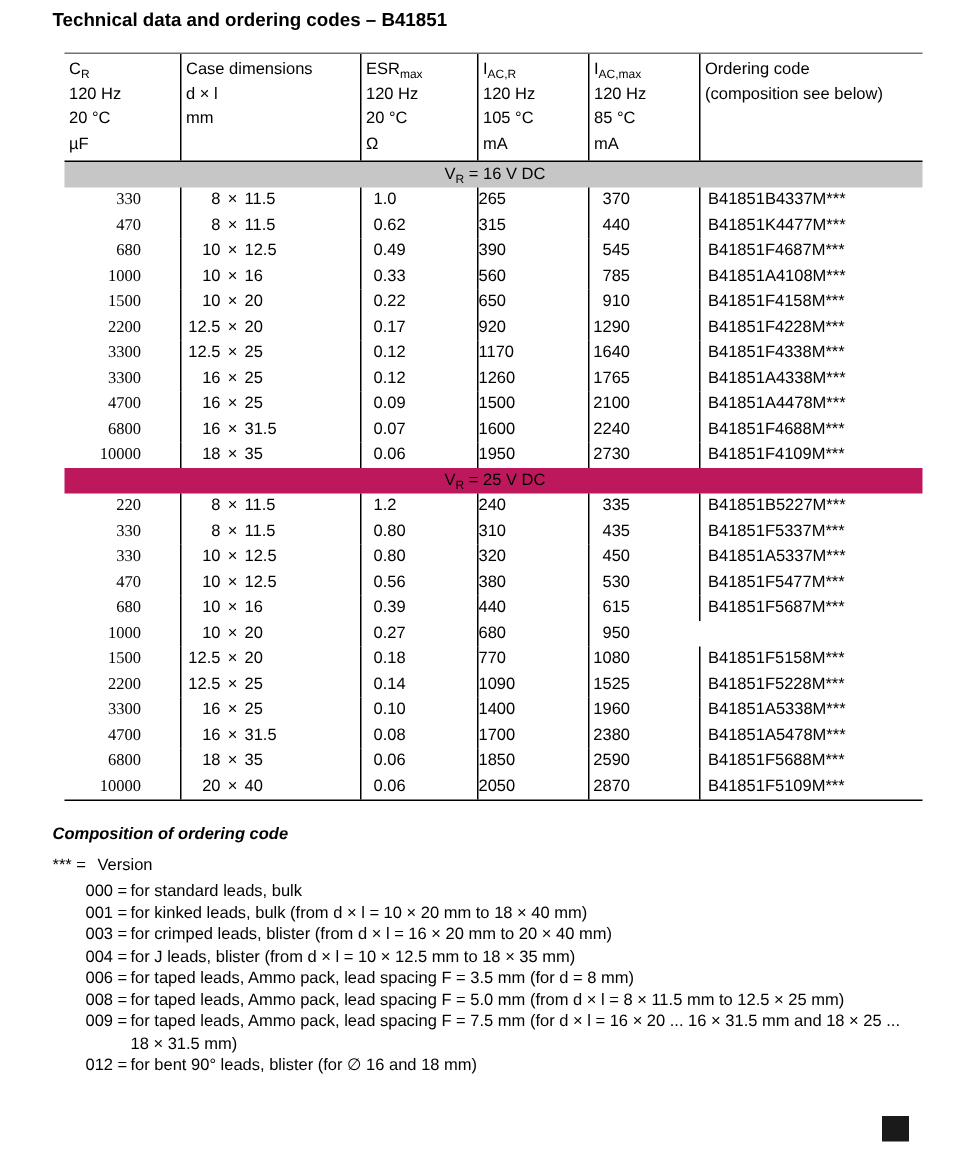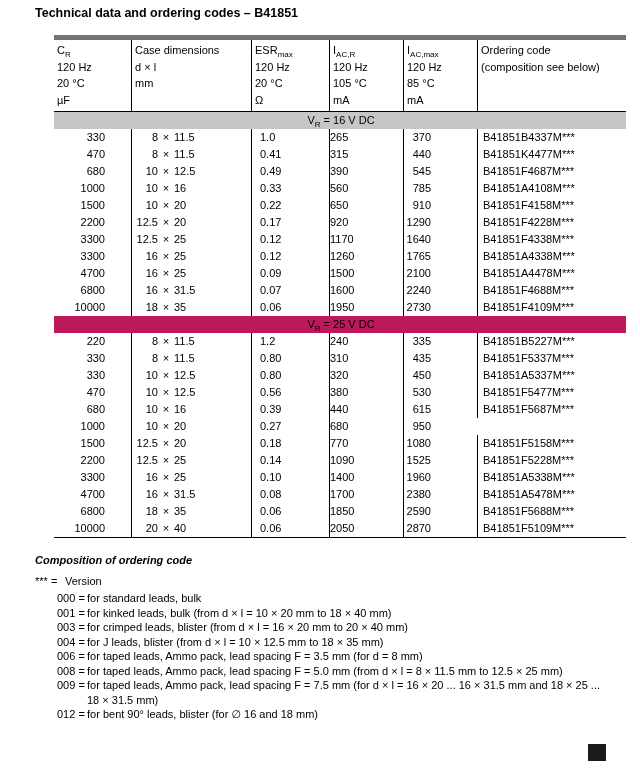--- a/index.html
+++ b/index.html
@@ -11,22 +11,22 @@
   }
   .page { position:relative; width:640px; height:773px; overflow:hidden; }
 
   .title {
     font-size:12.5px; font-weight:bold;
     margin:0; padding:6px 0 15px 35px;
   }
 
   
   .dtable {
-    margin-left:54px; width:572px;
-    border-top:5px solid #737373;
+    margin-left:43px; width:572px;
+    border-top:1px solid #737373;
     border-bottom:1px solid #000;
     font-size:11px;
   }
   .thead {
     display:grid;
     grid-template-columns:77px 120px 78px 74px 74px 149px;
     border-bottom:1px solid #000;
   }
   .thead > div { padding:2px 2px 3px 3px; line-height:16.5px; }
   .thead > div:not(:first-child),
@@ -41,21 +41,21 @@
     text-align:center;
   }
   .trow {
     display:grid;
     grid-template-columns:77px 120px 78px 74px 74px 149px;
     height:17px; line-height:17px;
     box-sizing:border-box;
   }
   .trow > div { box-sizing:border-box; overflow:hidden; white-space:nowrap; }
 
-  .c-cr     { text-align:right; padding-right:26px; }
+  .c-cr     { text-align:right; padding-right:26px;font-family:Liberation Serif, serif; }
   .c-dims   { display:flex; }
   .dim-d    { display:inline-block; width:26px; text-align:right; }
   .dim-x    { display:inline-block; width:16px; text-align:center; }
   .dim-l    { display:inline-block; }
   .c-esr    { padding-left:8px; }
   .c-iacr   { text-align:left; padding-right:42px; }
   .c-iacmax { text-align:right; padding-right:46px; }
   .c-code   { padding-left:5px; }
 
   
@@ -132,21 +132,21 @@
           <div class="c-iacmax">370</div>
           <div class="c-code">B41851B4337M***</div>
         </div>
         <div class="trow">
           <div class="c-cr">470</div>
           <div class="c-dims">
             <div class="dim-d">8</div>
             <div class="dim-x">×</div>
             <div class="dim-l">11.5</div>
           </div>
-          <div class="c-esr">0.41</div>
+          <div class="c-esr">0.62</div>
           <div class="c-iacr">315</div>
           <div class="c-iacmax">440</div>
           <div class="c-code">B41851K4477M***</div>
         </div>
         <div class="trow">
           <div class="c-cr">680</div>
           <div class="c-dims">
             <div class="dim-d">10</div>
             <div class="dim-x">×</div>
             <div class="dim-l">12.5</div>

